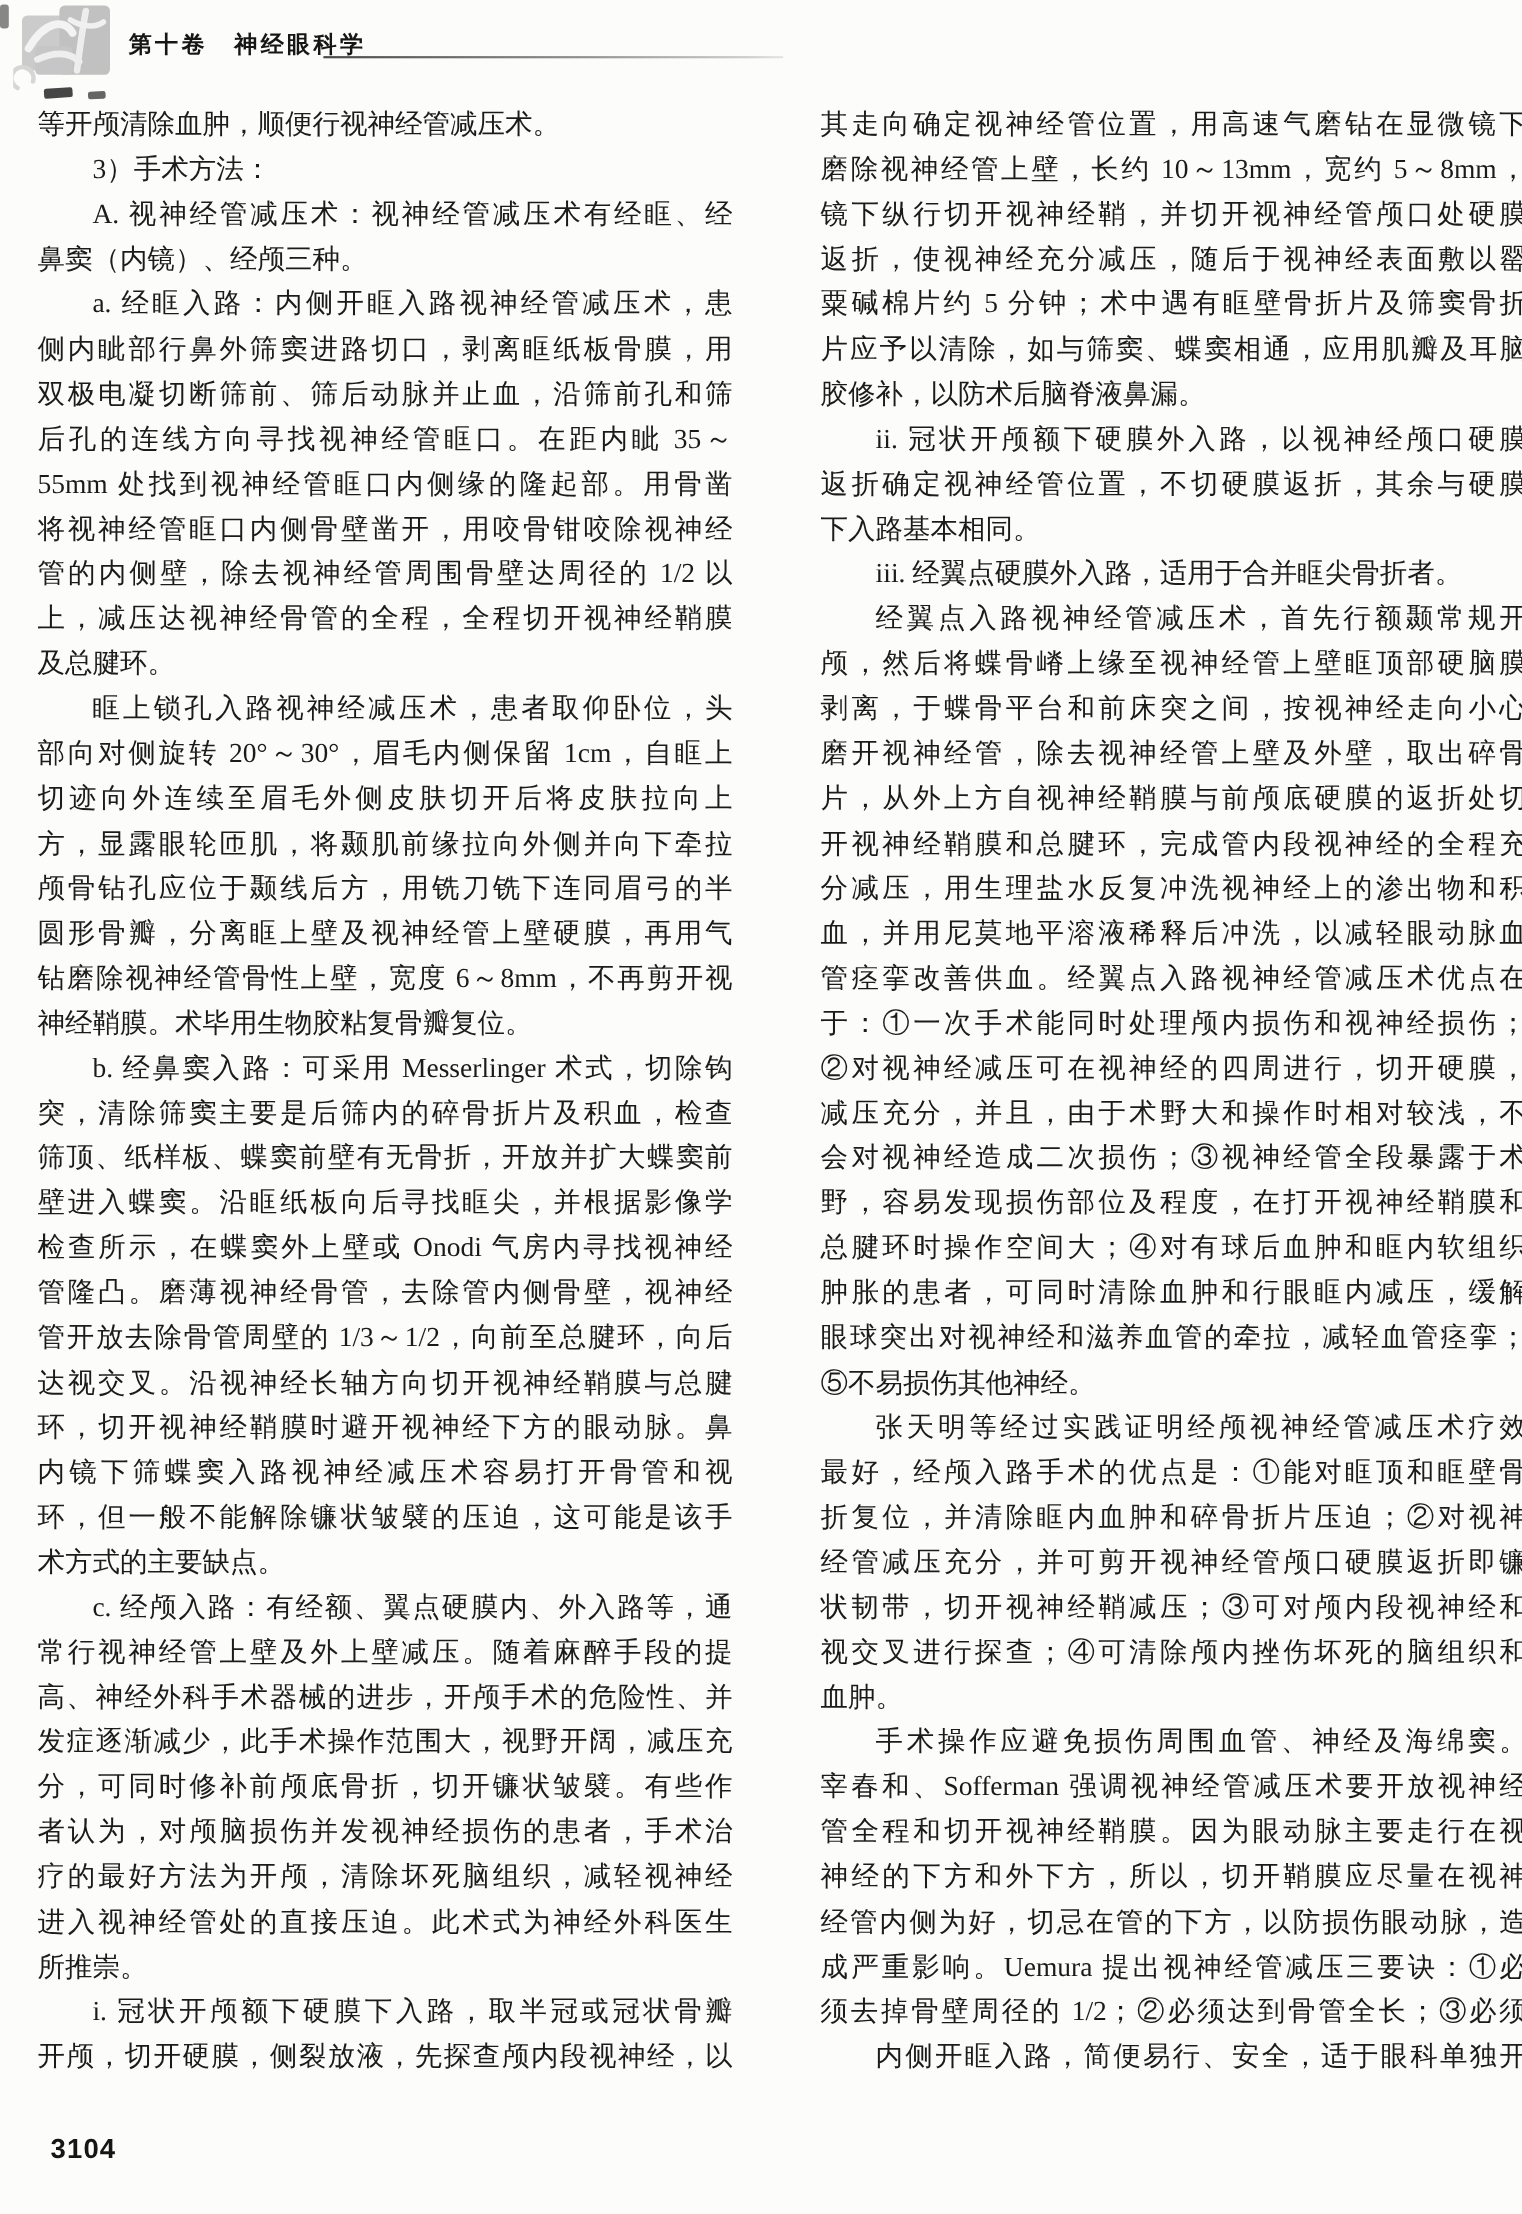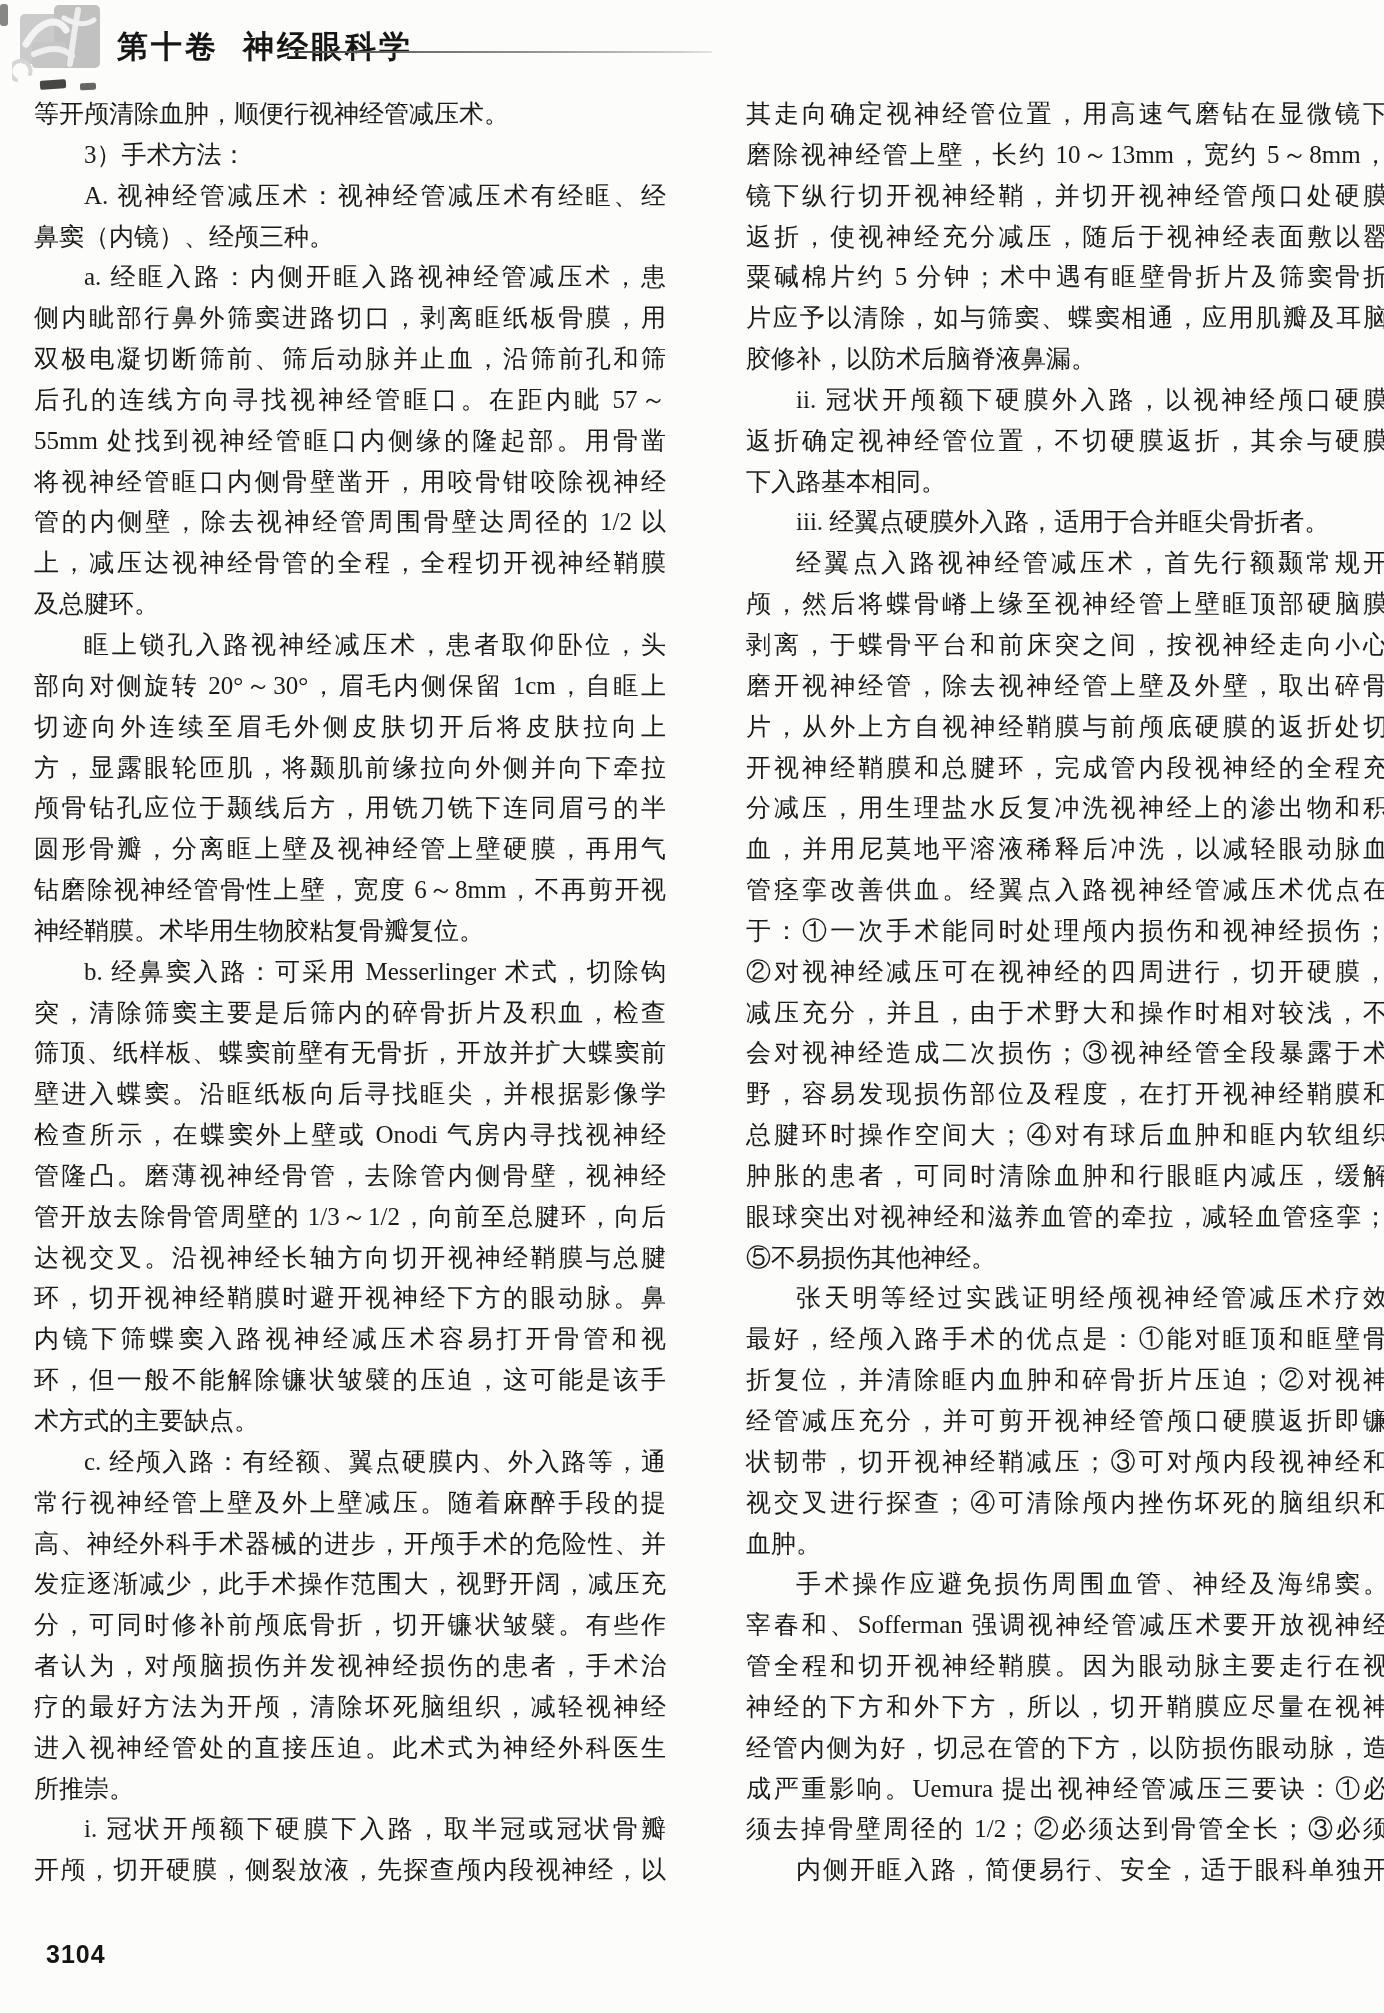--- a/index.html
+++ b/index.html
@@ -7,21 +7,21 @@
     position:relative; width:1384px; height:2013px;
     background:#fcfcfa; overflow:hidden;
     font-family:"Liberation Serif","DejaVu Serif",serif;
     color:#1c1c1c;
   }
   
   .logo { position:absolute; left:12px; top:2px; width:92px; height:88px; }
   .header-title {
     position:absolute; left:117px; top:26px;
     font-family:"Liberation Sans","DejaVu Sans",sans-serif;
-    font-weight:bold; font-size:31px; letter-spacing:3px; color:#161616;
+    font-weight:bold; font-size:21px; letter-spacing:3px; color:#161616;
     white-space:nowrap;
   }
   .volume { margin-right:24px; }
   .header-rule {
     position:absolute; left:294px; top:51px; width:418px; height:2px;
     background:linear-gradient(90deg,#4a4a4a,#8f8f8f 55%,#cdcdcd 92%,#e5e5e5);
   }
   
   .col { position:absolute; top:94px; }
   .col.left  { left:34px;  width:632px; }
@@ -71,21 +71,21 @@
   <div class="art a3"></div>
 
   <div class="col left" id="left-col">
       <div class="line nj">等开颅清除血肿，顺便行视神经管减压术。</div>
       <div class="line ind nj">3）手术方法：</div>
       <div class="line ind">A. 视神经管减压术：视神经管减压术有经眶、经</div>
       <div class="line nj">鼻窦（内镜）、经颅三种。</div>
       <div class="line ind">a. 经眶入路：内侧开眶入路视神经管减压术，患</div>
       <div class="line">侧内眦部行鼻外筛窦进路切口，剥离眶纸板骨膜，用</div>
       <div class="line">双极电凝切断筛前、筛后动脉并止血，沿筛前孔和筛</div>
-      <div class="line">后孔的连线方向寻找视神经管眶口。在距内眦 57～</div>
+      <div class="line">后孔的连线方向寻找视神经管眶口。在距内眦 35～</div>
       <div class="line">55mm 处找到视神经管眶口内侧缘的隆起部。用骨凿</div>
       <div class="line">将视神经管眶口内侧骨壁凿开，用咬骨钳咬除视神经</div>
       <div class="line">管的内侧壁，除去视神经管周围骨壁达周径的 1/2 以</div>
       <div class="line">上，减压达视神经骨管的全程，全程切开视神经鞘膜</div>
       <div class="line nj">及总腱环。</div>
       <div class="line ind">眶上锁孔入路视神经减压术，患者取仰卧位，头</div>
       <div class="line">部向对侧旋转 20°～30°，眉毛内侧保留 1cm，自眶上</div>
       <div class="line">切迹向外连续至眉毛外侧皮肤切开后将皮肤拉向上</div>
       <div class="line">方，显露眼轮匝肌，将颞肌前缘拉向外侧并向下牵拉</div>
       <div class="line">颅骨钻孔应位于颞线后方，用铣刀铣下连同眉弓的半</div>

